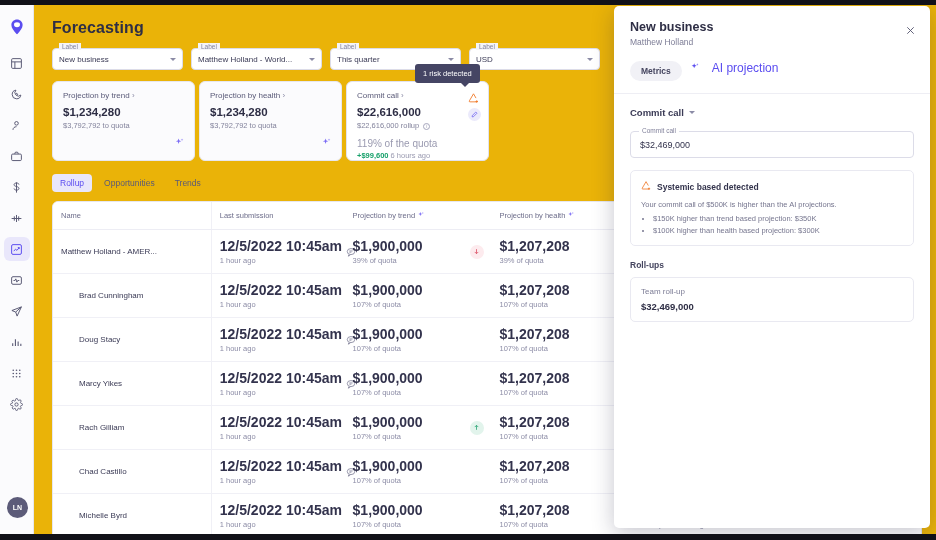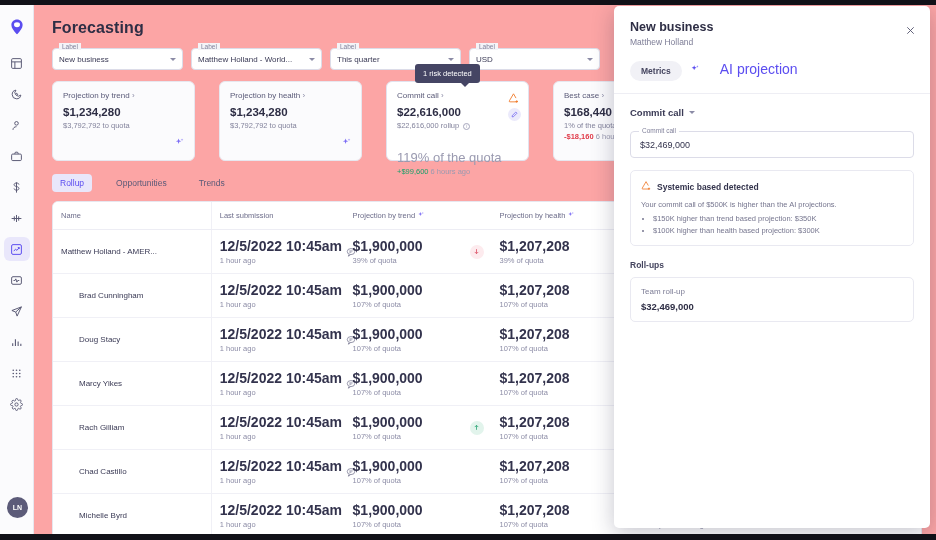--- a/index.html
+++ b/index.html
@@ -5,21 +5,21 @@
   * { box-sizing: border-box; margin: 0; padding: 0; }
   html, body {
     width: 936px; height: 540px;
     font-family: "Liberation Sans", sans-serif;
     background: #0c0c14;
     overflow: hidden;
   }
   #app {
     position: relative;
     width: 936px; height: 540px;
-    background: #fca5a5;
+    background: #eab308;
     overflow: hidden;
   }
   .topstrip { position:absolute; left:0; top:0; width:936px; height:5px; background:#111118; z-index:60;}
   .botstrip { position:absolute; left:0; bottom:0; width:936px; height:6px; background:#111118; z-index:60;}
 
   
   .sidebar {
     position: absolute; left: 0; top: 5px;
     width: 34px; height: 529px;
     background: #fbfbfd;
@@ -78,51 +78,51 @@
     font-size: 7.5px; padding: 5px 8px; border-radius: 3px;
     white-space: nowrap; z-index: 30;
   }
   .tooltip:after {
     content:""; position:absolute; left: 46px; bottom:-4px;
     border-left:4px solid transparent; border-right:4px solid transparent;
     border-top:4px solid #454564;
   }
 
   
-  .cards { display: flex; gap: 24px; padding: 11px 0 0 18px; }
+  .cards { display: flex; gap: 4px; padding: 11px 0 0 18px; }
   .card {
     position: relative; width: 143px; height: 80px;
     background: #fbfbfd; border: 1px solid #e7e7ef; border-radius: 6px;
     padding: 9px 10px;
   }
   .card.highlight { background:#fff; border-color:#e2e2ee; }
   .card-head { font-size: 8px; color: #5a5a78; margin-bottom: 6px; }
   .card-head .chev { color:#8b8ba6; }
   .card-val { font-size: 11.5px; font-weight: bold; color: #2e2e45; margin-bottom: 3px; }
   .card-sub { font-size: 7.5px; color: #83839c; }
-  .card-sub2 { font-size: 13px; color: #9a9ab0; margin-top: 20px; }
+  .card-sub2 { font-size: 10px; color: #9a9ab0; margin-top: 8px; }
   .card-delta { font-size: 7.5px; margin-top: 2px; }
-  .pos { color: #16a06a; font-weight: normal; }
+  .pos { color: #16a06a; font-weight: bold; }
   .neg { color: #e03b4a; font-weight: bold; }
   .muted { color: #9a9ab0; font-weight: normal; }
   .sparkle-card { position: absolute; right: 9px; bottom: 8px; }
   .warn-card { position: absolute; right: 8px; top: 8px; }
   .pencil-btn {
     position: absolute; right: 7px; top: 26px;
     width: 13px; height: 13px; border-radius: 50%;
     background: #ebeafb; display:flex; align-items:center; justify-content:center;
   }
   .info-i {
     display:inline-flex; align-items:center; justify-content:center;
     width:7px;height:7px;border:1px solid #a6a6bd;border-radius:50%;
     font-size:5px;color:#a6a6bd;vertical-align:middle;margin-left:2px;
   }
 
   
-  .tabs { display: flex; gap: 16px; padding: 13px 0 0 18px; }
+  .tabs { display: flex; gap: 4px; padding: 13px 0 0 18px; }
   .tab { font-size: 8.5px; color: #5a5a78; padding: 4px 8px; border-radius: 4px; }
   .tab.active { background: #e9e7fb; color: #5b4df0; }
 
   
   .table-wrap {
     margin: 9px 0 0 18px; width: 870px;
     background: #fff; border: 1px solid #e7e7ef;
     border-radius: 6px 6px 0 0; overflow: hidden;
   }
   table { border-collapse: collapse; width: 100%; table-layout: fixed; }
@@ -164,21 +164,21 @@
   }
   .panel-head { padding: 14px 16px 12px 16px; border-bottom: 1px solid #eeeef4; }
   .panel-title { font-size: 12.5px; font-weight: bold; color: #2e2e45; }
   .panel-sub { font-size: 8.5px; color: #7d7d96; margin-top: 3px; }
   .panel-close { position: absolute; right: 14px; top: 16px; color: #55556f; cursor: pointer; }
   .seg { display: flex; align-items: flex-start; gap: 8px; margin-top: 14px; }
   .seg-btn {
     font-size: 8.5px; font-weight: bold; color: #45455f;
     background: #f1f1f6; border-radius: 11px; padding: 5px 11px;
   }
-  .seg-ai { font-size: 14px; color: #5b4df0; display: flex; align-items: center; gap: 20px; }
+  .seg-ai { font-size: 12px; color: #5b4df0; display: flex; align-items: center; gap: 12px; }
   .panel-body { padding: 13px 16px; }
   .sec-title { font-size: 9.5px; font-weight: bold; color: #3a3a55; display:flex; align-items:center; gap:5px;}
   .field {
     position: relative; margin-top: 13px; height: 27px;
     border: 1px solid #dcdce8; border-radius: 4px;
     display: flex; align-items: center; padding: 0 9px;
   }
   .field .lbl {
     position: absolute; top: -5px; left: 8px; background: #fff;
     padding: 0 3px; font-size: 6.5px; color: #81819b;
@@ -378,32 +378,20 @@
               <path d="M17.5 16.5v5M15 19h5"></path>
             </svg>
         </span>
         <span class="pencil-btn">
           <svg width="7" height="7" viewBox="0 0 24 24" fill="none" stroke="#5b4df0" stroke-width="2.2">
               <path d="M16.5 3.5l4 4L8 20H4v-4z"></path>
             </svg>
         </span>
       </div>
 
-      <div class="card">
-        <div class="card-head">
-          <span>Best case</span>
-          <span class="chev">›</span>
-        </div>
-        <div class="card-val">$168,440</div>
-        <div class="card-sub">1% of the quota</div>
-        <div class="card-delta">
-          <span class="neg">-$18,160</span>
-          <span class="muted">6 hours ago</span>
-        </div>
-      </div>
     </div>
 
     <div class="tabs">
       <div class="tab active">Rollup</div>
       <div class="tab">Opportunities</div>
       <div class="tab">Trends</div>
     </div>
 
     <div class="table-wrap">
       <table>

